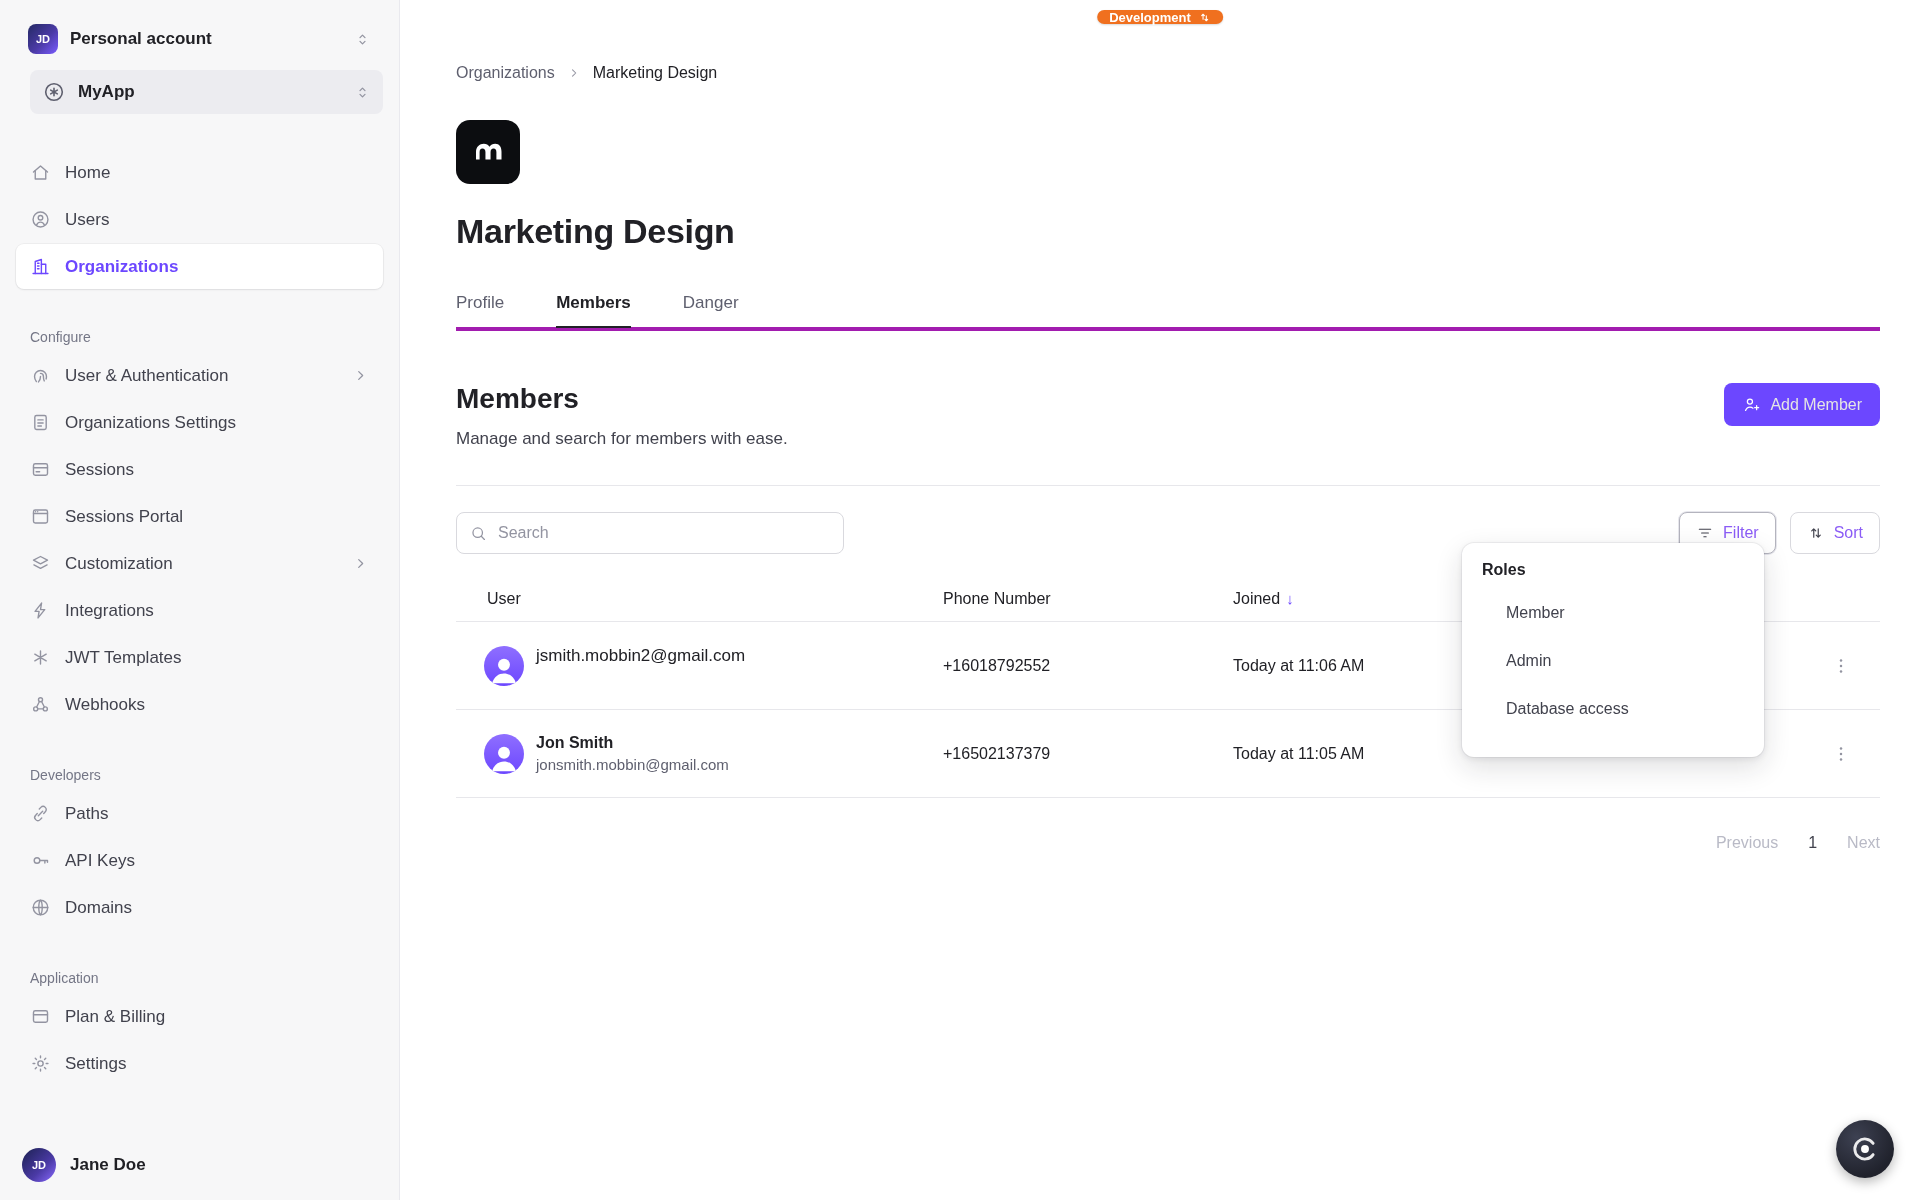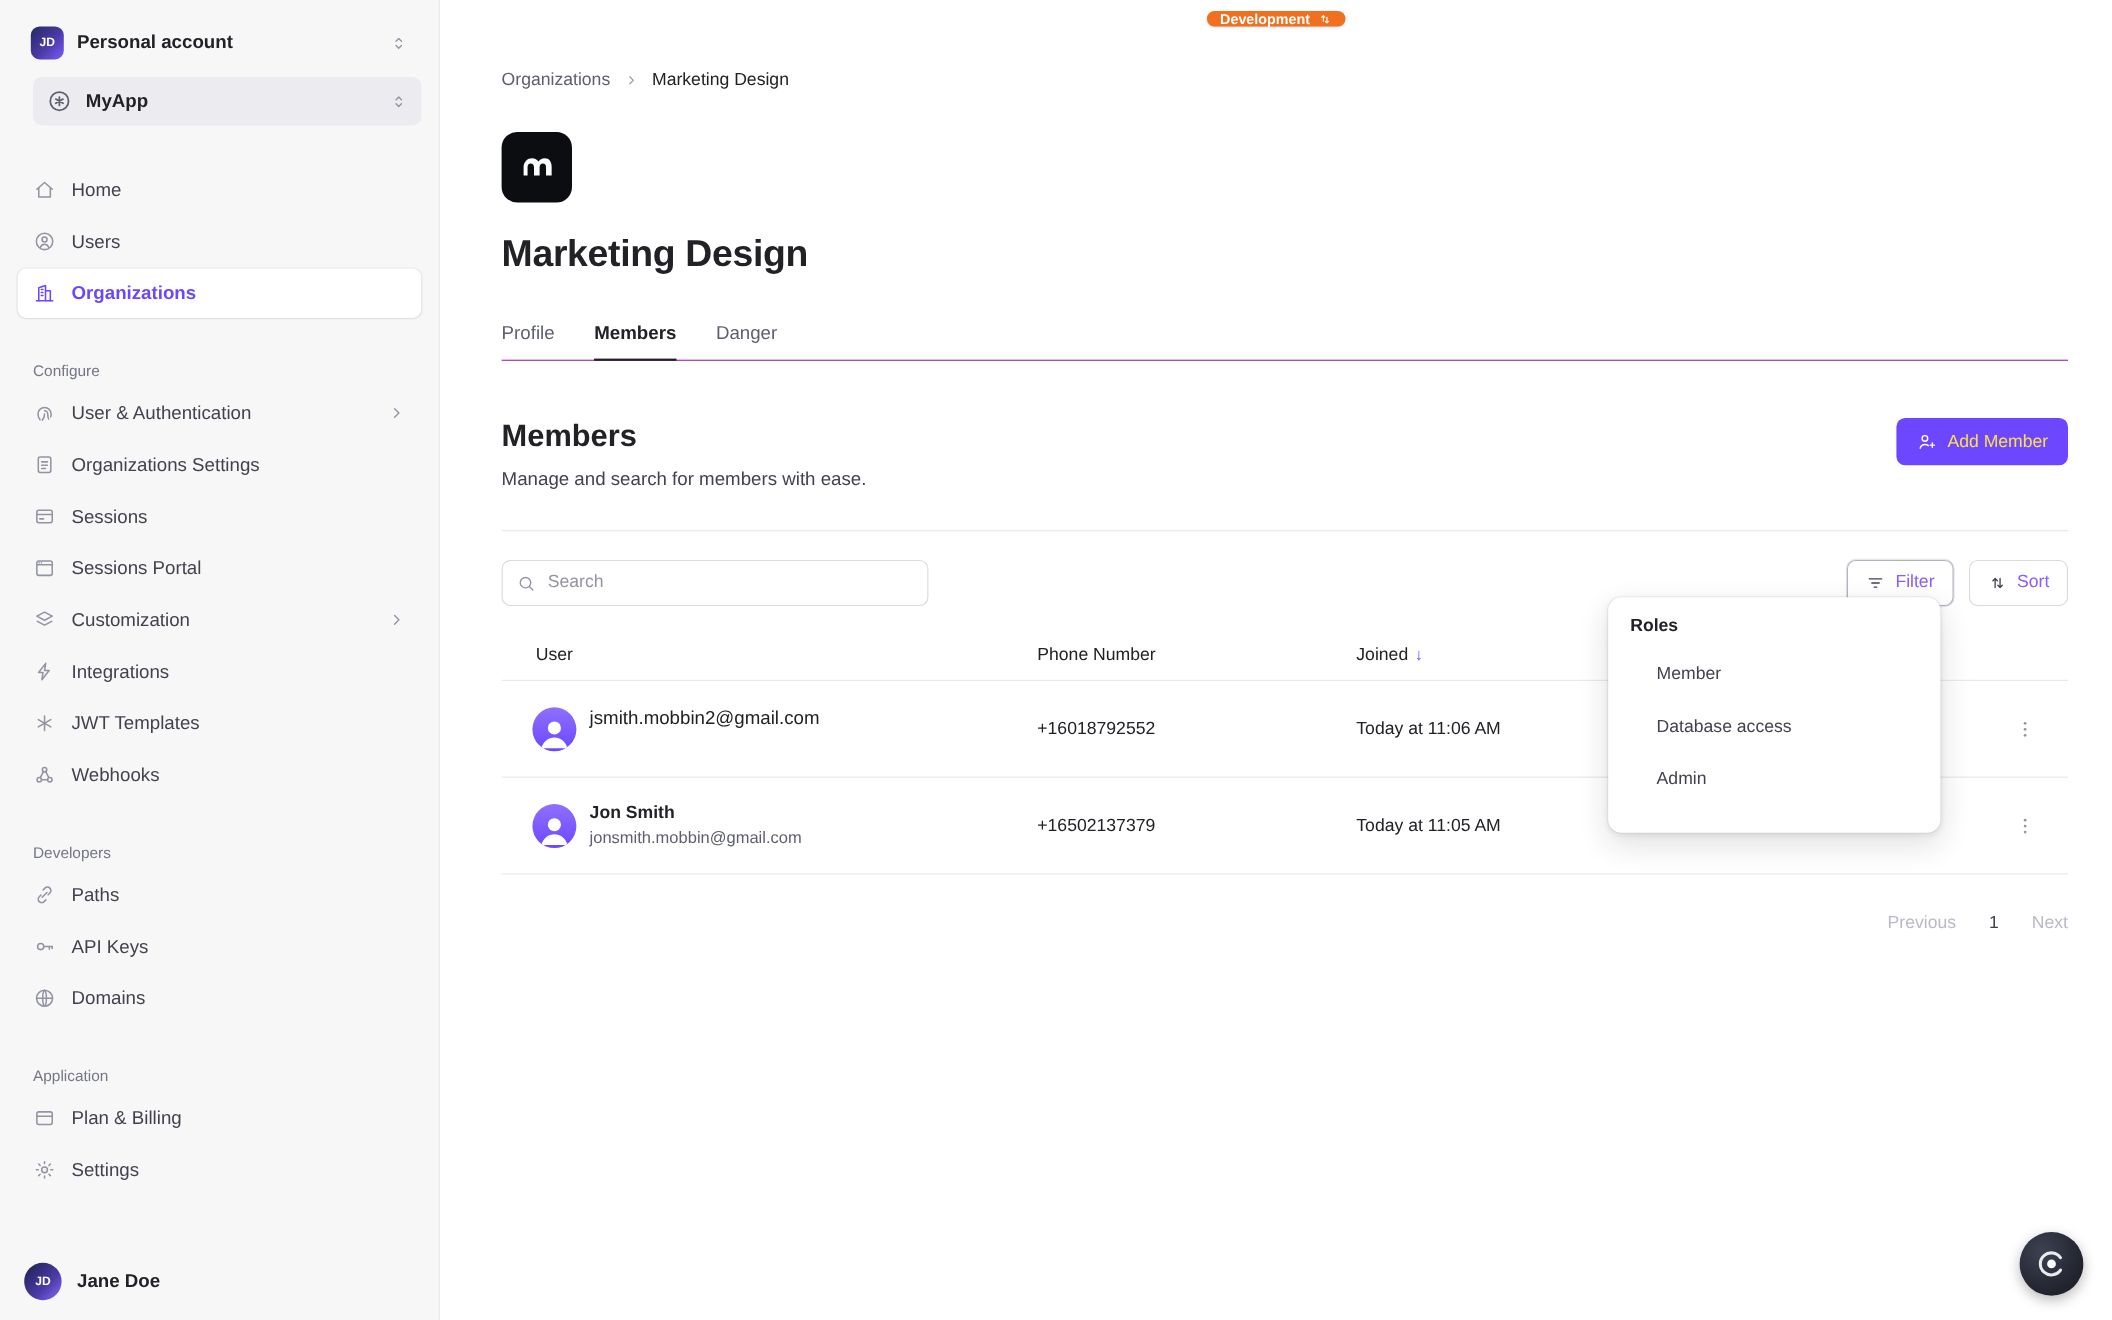--- a/index.html
+++ b/index.html
@@ -31,28 +31,28 @@
   
   .main{flex:1;position:relative;padding:0 40px 0 56px}
   .dev-badge{position:absolute;top:10px;left:50%;transform:translateX(-50%);display:flex;align-items:center;gap:7px;background:#f0701f;color:#fff;font-size:13px;font-weight:700;height:14px;padding:0 12px;border-radius:13px;cursor:pointer;box-shadow:0 1px 2px rgba(0,0,0,.15)}
   .dev-badge svg{width:13px;height:13px;stroke:#fff;fill:none;stroke-width:2;stroke-linecap:round;stroke-linejoin:round}
   .breadcrumb{padding-top:64px;display:flex;align-items:center;gap:12px;font-size:16px}
   .crumb{color:#5e5f6e;cursor:pointer}
   .crumb-current{color:#212126}
   .org-logo{margin-top:38px;width:64px;height:64px;border-radius:14px;background:#0c0d10;display:flex;align-items:center;justify-content:center}
   .org-logo svg{width:36px;height:36px;fill:#fff}
   .page-title{margin-top:28px;font-size:34px;font-weight:600;letter-spacing:-.3px;color:#212126}
-  .tabs{margin-top:42px;display:flex;gap:36px;border-bottom:1px solid #a21caf}
+  .tabs{margin-top:42px;display:flex;gap:52px;border-bottom:4px solid #a21caf}
   .tab{padding-bottom:14px;font-size:17px;color:#5e5f6e;cursor:pointer;position:relative}
   .tab.active{color:#212126;font-weight:600}
   .tab.active::after{content:"";position:absolute;left:0;right:0;bottom:-1px;height:2px;background:#212126}
   .section-head{margin-top:52px;display:flex;align-items:flex-start;justify-content:space-between}
   .members-title{font-size:28px;font-weight:600}
   .members-sub{margin-top:14px;font-size:17px;color:#41424d}
-  .btn-primary{display:flex;align-items:center;gap:9px;background:#6c47ff;color:#fde047;border:none;border-radius:8px;height:43px;padding:0 18px;font-size:16px;font-weight:500;cursor:pointer;font-family:inherit}
+  .btn-primary{display:flex;align-items:center;gap:9px;background:#6c47ff;color:#e5e5e5;border:none;border-radius:8px;height:43px;padding:0 18px;font-size:16px;font-weight:500;cursor:pointer;font-family:inherit}
   .btn-primary .icn{stroke:#fff;width:19px;height:19px}
   .toolbar-divider{margin-top:36px;border-top:1px solid #e7e7eb}
   .toolbar{margin-top:26px;display:flex;align-items:center;justify-content:space-between}
   .search-box{display:flex;align-items:center;gap:10px;width:388px;height:42px;border:1px solid #d9d9de;border-radius:8px;padding:0 12px;background:#fff}
   .search-box .icn{width:19px;height:19px}
   .search-box input{border:none;outline:none;flex:1;font-size:16px;font-family:inherit;color:#212126;background:transparent}
   .search-box input::placeholder{color:#9394a1}
   .toolbar-right{display:flex;gap:14px}
   .btn-ghost{display:flex;align-items:center;gap:9px;background:#fff;border:1px solid #d9d9de;border-radius:8px;height:42px;padding:0 16px;font-size:16px;color:#8b5cf6;cursor:pointer;font-family:inherit}
   .btn-ghost .icn{width:18px;height:18px;stroke:#41424d}
@@ -389,22 +389,22 @@
     <div class="pagination">
       <span class="pg-muted">Previous</span>
       <span class="pg-page">1</span>
       <span class="pg-muted">Next</span>
     </div>
 
     <div class="dropdown">
       <div class="dropdown-title">Roles</div>
       <div class="dropdown-opts">
         <div class="dropdown-opt">Member</div>
+        <div class="dropdown-opt">Admin</div>
         <div class="dropdown-opt">Database access</div>
-        <div class="dropdown-opt">Admin</div>
       </div>
     </div>
 
   </main>
 </div>
 
 <button class="fab">
   <svg viewBox="0 0 24 24" style="width:28px;height:28px">
       <path d="M19 7.2A8.6 8.6 0 1 0 19 16.8" stroke="#fff" stroke-width="2.4" fill="none" stroke-linecap="round" opacity=".9"></path>
       <circle cx="12" cy="12" r="3.4" fill="#fff"></circle>

